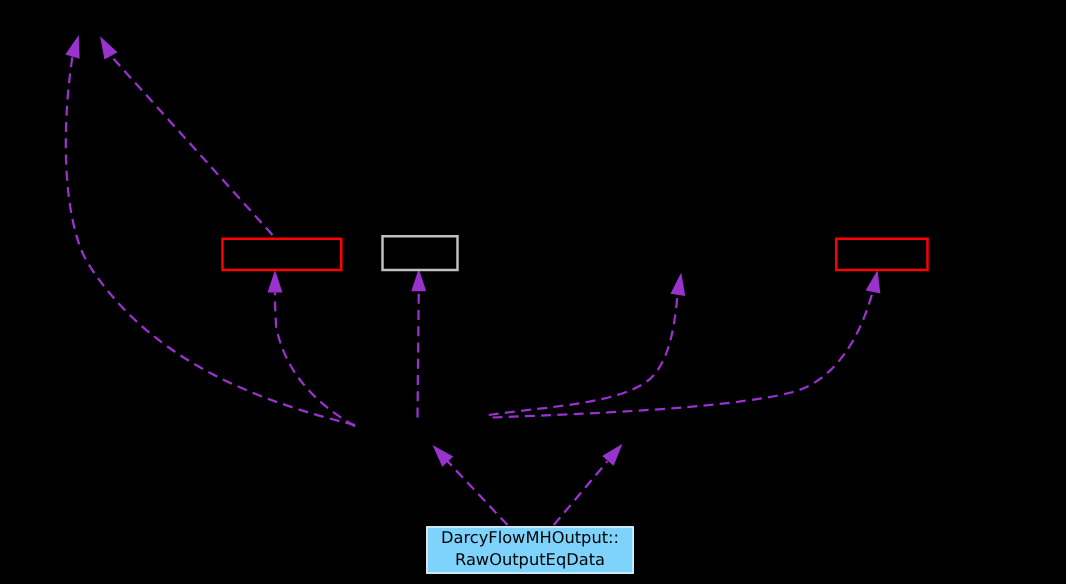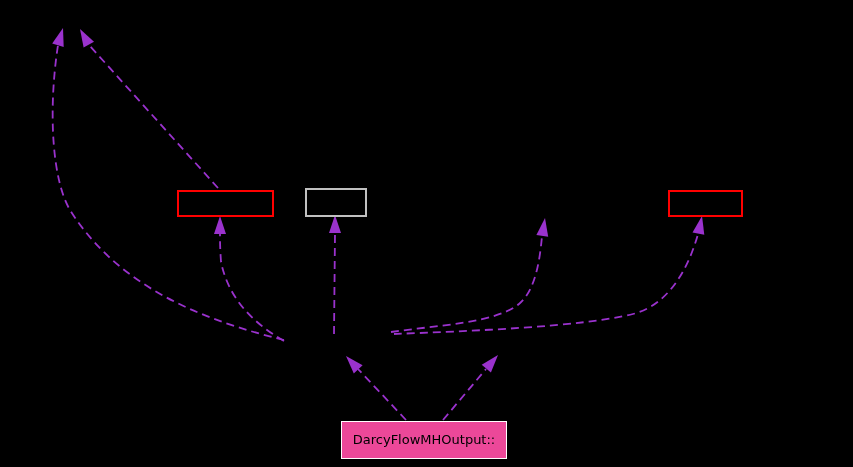--- a/index.html
+++ b/index.html
@@ -88,17 +88,18 @@
     <path d="M 443 420 L 486 369" style="stroke: rgb(154, 50, 205);"></path>
     <polygon points="498,355 490.9,372.6 481.7,364.8" style="fill: rgb(154, 50, 205);"></polygon>
   </svg>
 
   <div id="node-red-left" class="node truncated" style="border-color: rgb(255, 0, 0);"></div>
 
   <div id="node-grey-mid" class="node plain" style="border-color: rgb(192, 192, 192);"></div>
 
   <div id="node-red-right" class="node truncated" style="border-color: rgb(255, 0, 0);"></div>
 
-  <div id="node-main" class="node main" style="background: #ec4899; border-color: rgb(255, 255, 255); color: rgb(0, 0, 0);">
+  <div id="node-main" class="node main" style="background: #7dd3fc; border-color: rgb(255, 255, 255); color: rgb(0, 0, 0);">
     <span>DarcyFlowMHOutput::</span>
+    <span>RawOutputEqData</span>
   </div>
 
 </div>
 
 </body></html>

